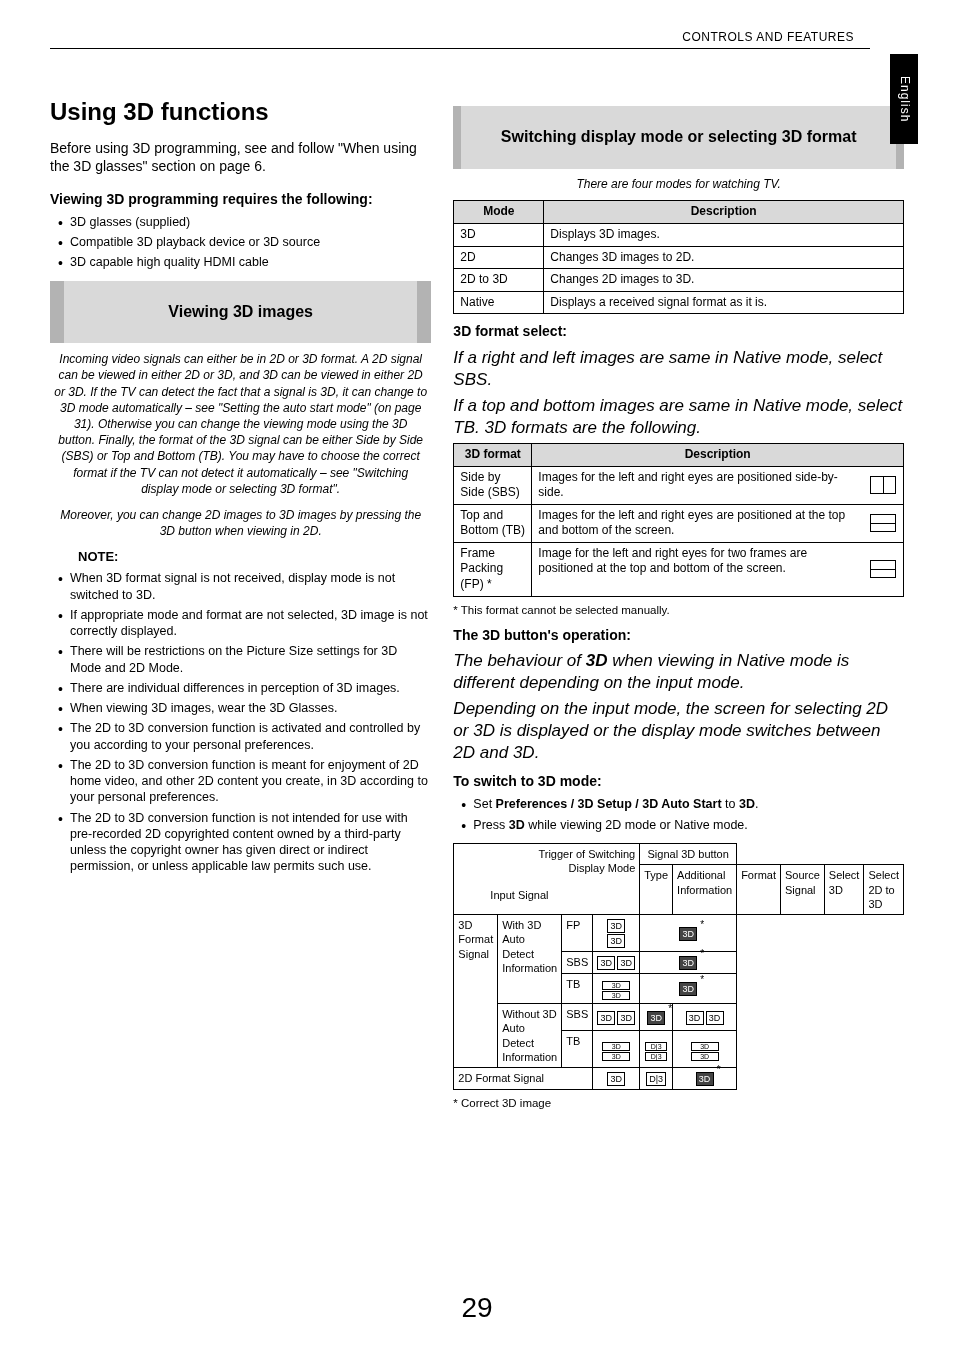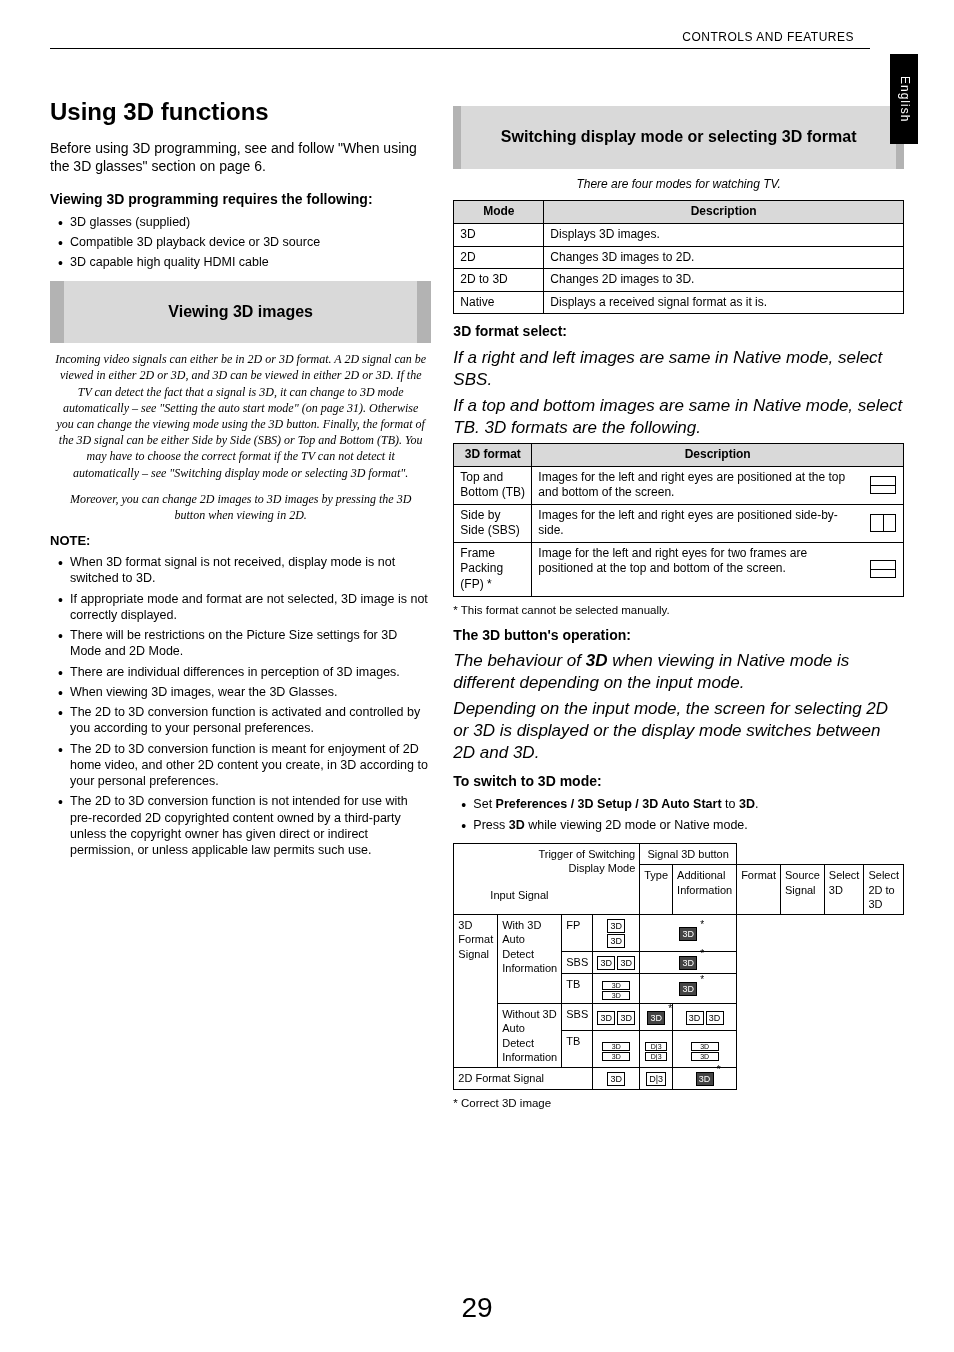--- a/index.html
+++ b/index.html
@@ -12,23 +12,23 @@
   .col-left { padding-right: 0; }
   .col-right { padding-left: 0; }
   h1 { font-size: 24px; font-weight: 700; margin-bottom: 12px; }
   .intro { font-size: 14px; margin-bottom: 14px; }
   h3 { font-size: 14px; font-weight: 700; margin: 8px 0 6px 0; }
   ul.bullets { list-style: none; margin-bottom: 10px; }
   ul.bullets li { font-size: 12.5px; margin: 4px 0 4px 12px; position: relative; padding-left: 8px; }
   ul.bullets li::before { content: "•"; position: absolute; left: -4px; font-size: 14px; }
   .section-bar { background: #d9d9d9; padding: 21px 8px; font-size: 16px; font-weight: 700; text-align: center; margin: 10px 0 8px 0; border-left: 8px solid #b3b3b3; border-right: 8px solid #b3b3b3; }
   .section-bar.narrow { border-left-width: 14px; border-right-width: 14px; }
-  .italic-block { font-style: italic; font-size: 12px; text-align: center; margin: 6px 4px 10px 4px; line-height: 1.35; font-family: Liberation Serif, serif; }
+  .italic-block { font-style: italic; font-size: 12px; text-align: center; margin: 6px 4px 10px 4px; line-height: 1.35; }
   .italic-line { font-style: italic; font-size: 12px; text-align: center; margin: 4px 0 8px 0; }
-  .note-head { font-weight: 700; font-size: 13px; margin-top: 6px; }
+  .note-head { font-weight: 700; font-size: 13px; margin-top: 6px; margin-left: 28px; }
   table { border-collapse: collapse; width: 100%; font-size: 12px; margin: 4px 0 6px 0; }
   th, td { border: 1px solid #000; padding: 3px 6px; vertical-align: top; text-align: left; }
   th { background: #d9d9d9; font-weight: 700; text-align: center; }
   .plain { font-size: 17px; margin: 4px 0; font-style: italic; }
   .fmt-icon { display: inline-block; width: 26px; height: 18px; border: 1px solid #000; vertical-align: middle; position: relative; }
   .fmt-icon.sbs::after { content:""; position:absolute; left:50%; top:0; bottom:0; border-left:1px solid #000; }
   .fmt-icon.tb::after { content:""; position:absolute; top:50%; left:0; right:0; border-top:1px solid #000; }
   .icon-cell { text-align:center; vertical-align: middle; }
   .footnote { font-size: 11.5px; margin: 2px 0 8px 0; }
   .small-icon { display:inline-block; border:1px solid #000; font-size:9px; padding:0 2px; min-width:18px; text-align:center; line-height:12px; background:#fff; }
@@ -111,28 +111,28 @@
     <p class="plain">If a right and left images are same in Native mode, select SBS.</p>
     <p class="plain">If a top and bottom images are same in Native mode, select TB. 3D formats are the following.</p>
 
     <table>
       <tbody>
           <tr>
         <th style="width:78px">3D format</th>
         <th colspan="2">Description</th>
       </tr>
       <tr>
+        <td>Side by Side (SBS)</td>
+        <td style="border-right:none">Images for the left and right eyes are positioned side-by-side.</td>
+        <td style="border-left:none;width:40px" class="icon-cell"><span class="fmt-icon sbs"></span></td>
+      </tr>
+      <tr>
         <td>Top and Bottom (TB)</td>
         <td style="border-right:none">Images for the left and right eyes are positioned at the top and bottom of the screen.</td>
         <td style="border-left:none" class="icon-cell"><span class="fmt-icon tb"></span></td>
-      </tr>
-      <tr>
-        <td>Side by Side (SBS)</td>
-        <td style="border-right:none">Images for the left and right eyes are positioned side-by-side.</td>
-        <td style="border-left:none;width:40px" class="icon-cell"><span class="fmt-icon sbs"></span></td>
       </tr>
       <tr>
         <td>Frame Packing (FP) *</td>
         <td style="border-right:none">Image for the left and right eyes for two frames are positioned at the top and bottom of the screen.</td>
         <td style="border-left:none" class="icon-cell"><span class="fmt-icon tb"></span></td>
       </tr>
     </tbody>
       </table>
     <p class="footnote">*  This format cannot be selected manually.</p>
 

